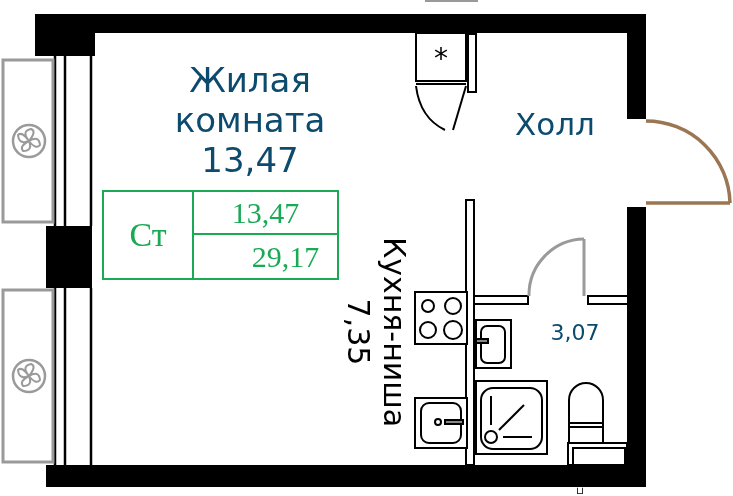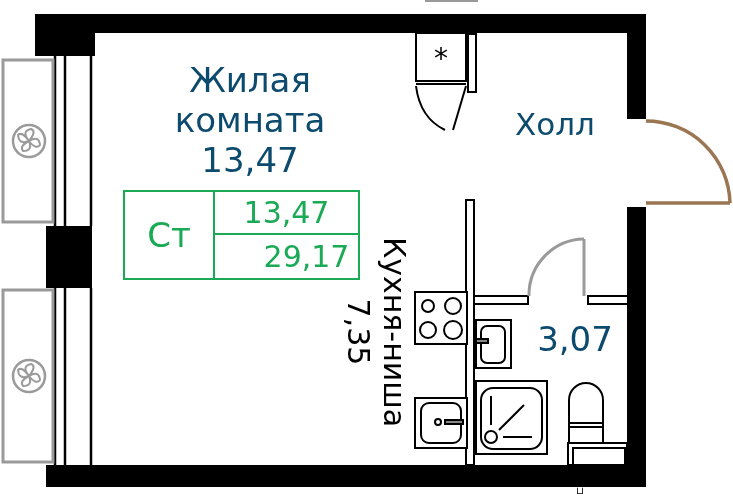--- a/index.html
+++ b/index.html
@@ -1,23 +1,23 @@
 <!DOCTYPE html>
 <html><head>
 <meta charset="utf-8">
 <style>
   html, body { margin: 0; padding: 0; background: #ffffff; }
   body { width: 733px; height: 496px; position: relative; overflow: hidden; font-family: "DejaVu Sans", sans-serif; }
   .plan { position: absolute; left: 0; top: 0; width: 733px; height: 496px; }
   .label { position: absolute; color: #0c4a6e; text-align: center; line-height: 1; }
   .room-living { left: 150px; top: 60px; width: 200px; font-size: 34px; line-height: 40px; }
   .room-hall { left: 490px; top: 104px; width: 130px; font-size: 31px; line-height: 40px; }
-  .room-bath { left: 525px; top: 322px; width: 100px; font-size: 34px; }
+  .room-bath { left: 525px; top: 322px; width: 100px; font-size: 22px; }
   .room-kitchen { position: absolute; left: 332px; top: 232px; width: 200px; height: 80px; transform-origin: 0 0; transform: rotate(90deg) translate(0, -80px); font-size: 30px; line-height: 36px; text-align: center; }
-  .legend { position: absolute; left: 123px; top: 190px; width: 237px; height: 90px; border: 2px solid #1aaa55; box-sizing: border-box; color: #1aaa55; }
+  .legend { position: absolute; left: 102px; top: 190px; width: 237px; height: 90px; border: 2px solid #1aaa55; box-sizing: border-box; color: #1aaa55; font-family: Liberation Serif, serif; }
   .legend .type { position: absolute; left: 0; top: 0; width: 90px; height: 86px; border-right: 2px solid #1aaa55; box-sizing: border-box; font-size: 34px; display: flex; align-items: center; justify-content: center; }
   .legend .v1, .legend .v2 { position: absolute; left: 90px; width: 143px; height: 43px; font-size: 30px; display: flex; align-items: center; justify-content: center; }
   .legend .v1 { top: 0; border-bottom: 2px solid #1aaa55; box-sizing: border-box; }
   .legend .v2 { top: 43px; margin-left: 20px; }
 </style>
 </head>
 <body>
 
 <svg class="plan" viewBox="0 0 733 496" xmlns="http://www.w3.org/2000/svg">
 

